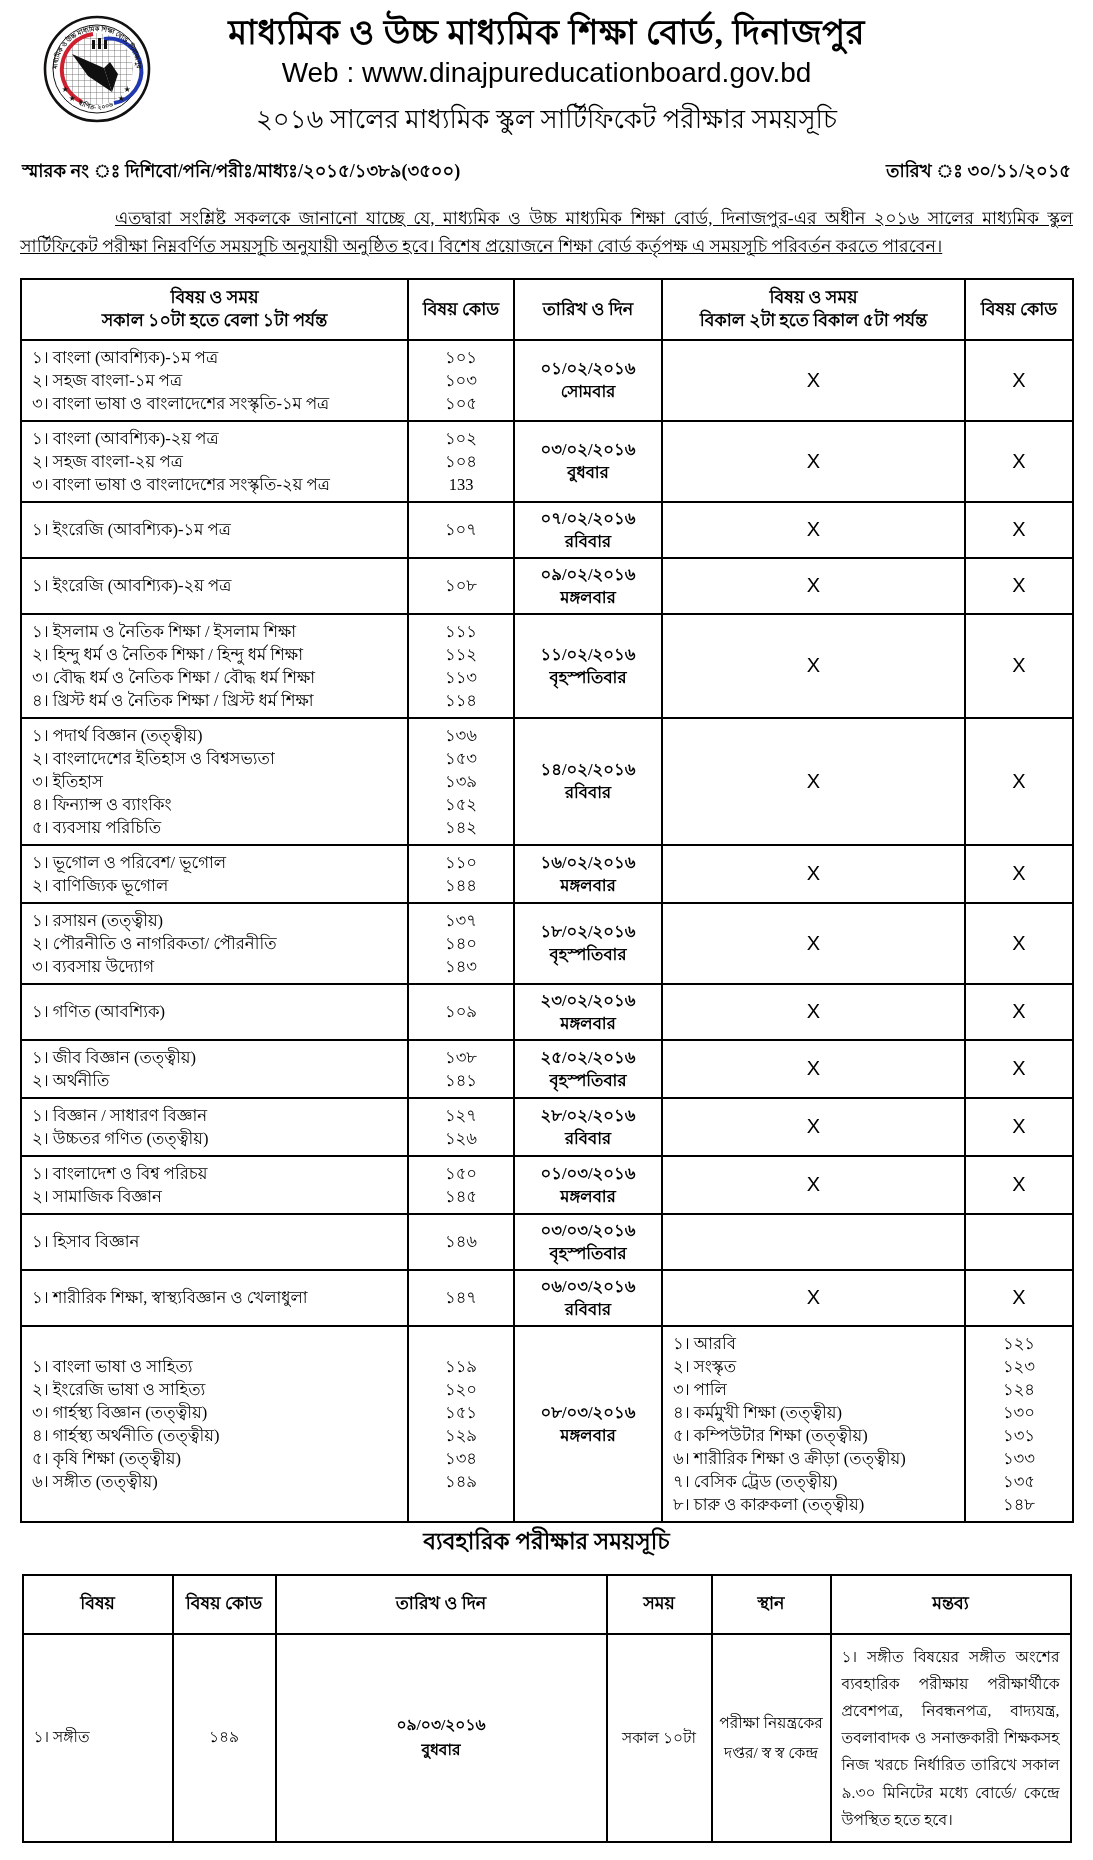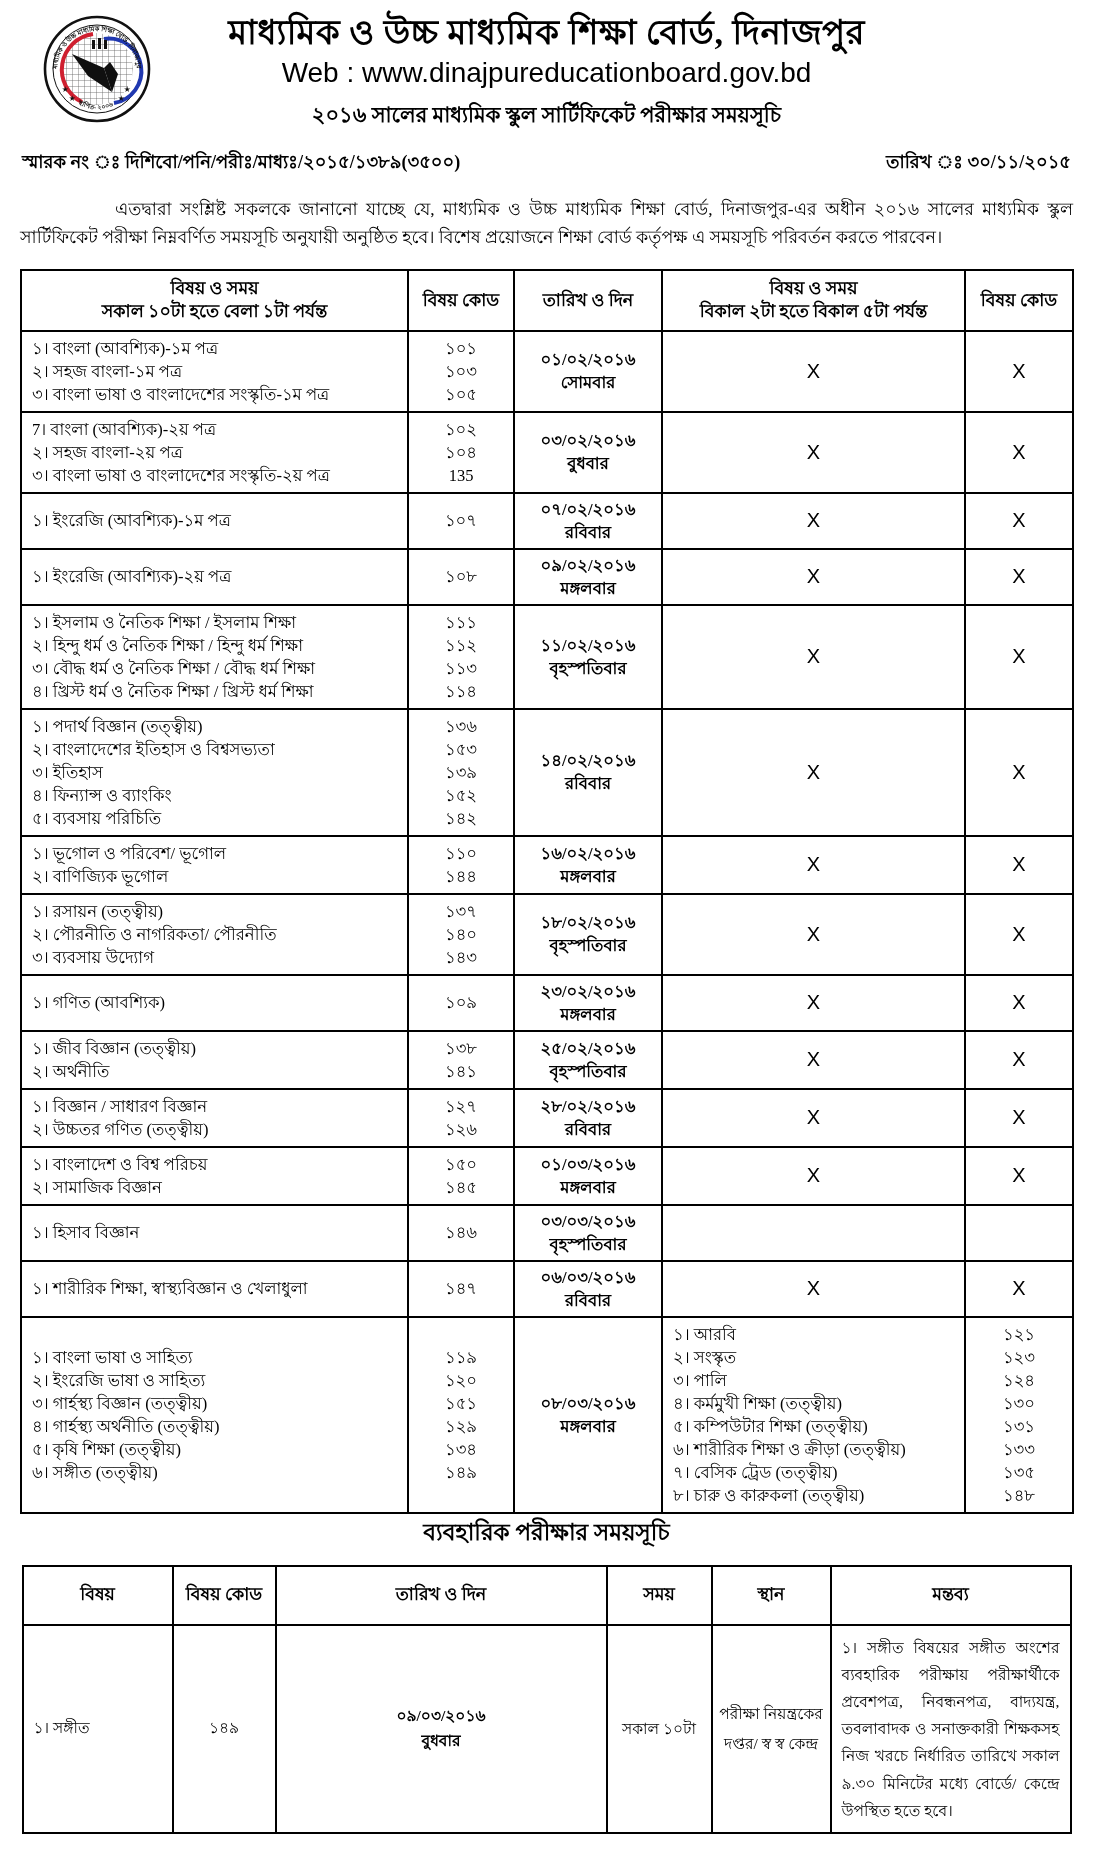--- a/index.html
+++ b/index.html
@@ -10,26 +10,26 @@
     color:#000; -webkit-font-smoothing:antialiased;
   }
   .page { width:1093px; padding:10px 20px 8px 20px; position:relative; }
 
   
   .letterhead { text-align:center; position:relative; padding-top:2px; }
   .logo-wrap { position:absolute; left:22px; top:4px; width:110px; height:110px; }
   .org-name { font-size:34px; font-weight:bold; line-height:1.25; letter-spacing:0.5px; }
   .web-line { font-family:"Liberation Sans","DejaVu Sans",sans-serif; font-size:28px; font-weight:400; line-height:1.15; margin-top:2px; }
   .email-line { font-family:"Liberation Sans","DejaVu Sans",sans-serif; font-size:26px; font-weight:500; line-height:1.15; }
-  .doc-title { font-size:21px; font-weight:bold; margin-top:10px; }
+  .doc-title { font-size:26px; font-weight:normal; margin-top:10px; }
 
   .memo-row { display:flex; justify-content:space-between; align-items:baseline;
     margin-top:14px; font-size:18px; font-weight:bold; padding:0 2px;text-align:right; }
 
-  .intro { margin-top:16px; font-size:17.5px; line-height:1.6; text-align:justify; text-indent:95px; }
+  .intro { margin-top:16px; font-size:17.5px; line-height:1.6; text-align:justify; text-indent:95px;text-decoration:underline; }
 
   
   table { border-collapse:collapse; table-layout:fixed; }
   .main-table { width:1052px; margin:18px auto 0 auto; }
   .main-table th, .main-table td { border:2px solid #000; vertical-align:middle; }
   .main-table th { font-size:17.5px; font-weight:bold; padding:6px 4px; line-height:1.35; }
   td.subjects { text-align:left; padding:5px 8px 5px 10px; font-size:16.5px; }
   td.subjects .subject-line { line-height:21px; padding:1px 0; white-space:nowrap; overflow:hidden; }
   td.codes { text-align:center; padding:5px 2px; font-size:16.5px;margin-top:24px; }
   td.codes .code-line { line-height:21px; padding:1px 0; }
@@ -141,28 +141,28 @@
           </td>
           <td class="datecell">
             <div class="date-line">০১/০২/২০১৬</div>
             <div class="date-line">সোমবার</div>
           </td>
           <td class="xcell">X</td>
           <td class="xcell">X</td>
         </tr>
         <tr>
           <td class="subjects">
-            <div class="subject-line">7। বাংলা (আবশ্যিক)-২য় পত্র</div>
+            <div class="subject-line">১। বাংলা (আবশ্যিক)-২য় পত্র</div>
             <div class="subject-line">২। সহজ বাংলা-২য় পত্র</div>
             <div class="subject-line">৩। বাংলা ভাষা ও বাংলাদেশের সংস্কৃতি-২য় পত্র</div>
           </td>
           <td class="codes">
             <div class="code-line">১০২</div>
             <div class="code-line">১০৪</div>
-            <div class="code-line">135</div>
+            <div class="code-line">133</div>
           </td>
           <td class="datecell">
             <div class="date-line">০৩/০২/২০১৬</div>
             <div class="date-line">বুধবার</div>
           </td>
           <td class="xcell">X</td>
           <td class="xcell">X</td>
         </tr>
         <tr>
           <td class="subjects">

